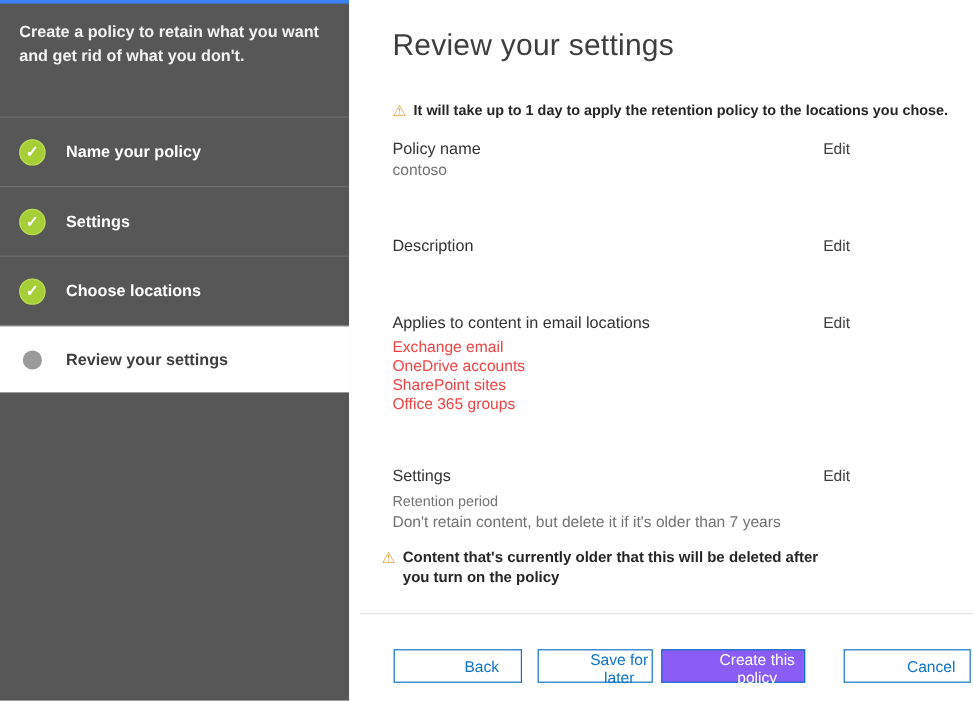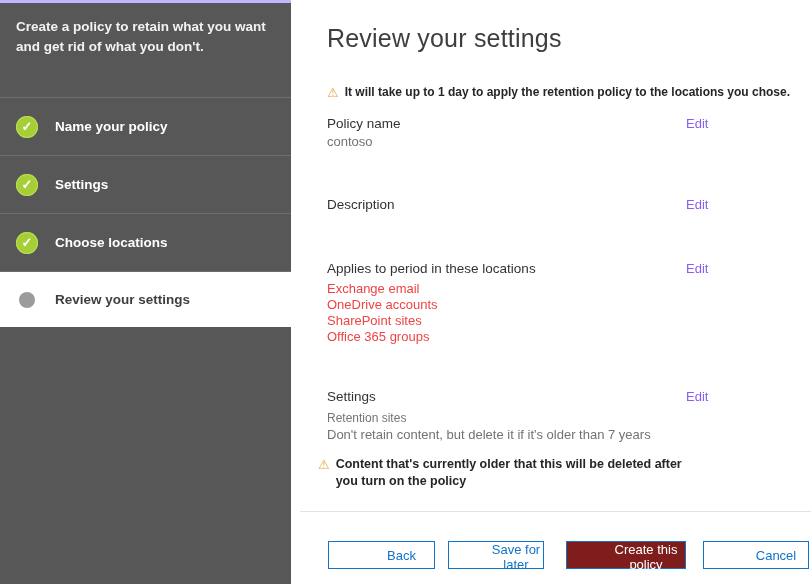--- a/index.html
+++ b/index.html
@@ -5,21 +5,21 @@
   * { box-sizing: border-box; margin: 0; padding: 0; }
   html, body {
     width: 811px; height: 584px;
     font-family: "Liberation Sans", sans-serif;
     background: #ffffff; overflow: hidden; position: relative;
   }
 
   
   .sidebar {
     position: absolute; left: 0; top: 0; bottom: 0; width: 291px;
-    background: #575757; border-top: 3px solid #c4b5fd;
+    background: #575757; border-top: 3px solid #3b82f6;
   }
   .intro {
     height: 94px; padding: 14px 24px 0 16px;
     color: #f2f2f2; font-size: 13.5px; font-weight: 600; line-height: 19.5px;
   }
   .step {
     height: 58px; display: flex; align-items: center;
     padding-left: 16px; border-top: 1px solid #6e6e6e; cursor: pointer;
   }
   .step-label { color: #ffffff; font-weight: bold; font-size: 13.5px; }
@@ -45,36 +45,36 @@
   }
   .warn { display: flex; font-weight: bold; color: #262626; }
   .warn .warn-glyph { color: #e9a13b; font-weight: normal; margin-right: 6px; font-size: 13px; }
   .warn1 { position: absolute; left: 36px; top: 85px; font-size: 12px; white-space: nowrap; }
   .warn2 { position: absolute; left: 27px; top: 456px; font-size: 12.5px; line-height: 17px; }
   .warn2 .warn-text { width: 368px; }
 
   .sec-label { position: absolute; left: 36px; font-size: 13.5px; color: #333333; }
   .sec-value { position: absolute; left: 36px; font-size: 13px;  color: #737373; }
   .edit-link {
-    position: absolute; left: 395px; font-size: 13px; color: #8b5cf6; cursor: pointer;
+    position: absolute; left: 395px; font-size: 13px; color: #404040; cursor: pointer;
   }
   .sub-label { position: absolute; left: 36px; font-size: 12px; color: #757575; }
   .loc-list { position: absolute; left: 36px; top: 281px; font-size: 13px; color: #ef4444; }
   .loc-list div { line-height: 16px; }
 
   .divider { position: absolute; left: 9px; right: 0; top: 511px; border-top: 1px solid #e3e3e3; }
 
   .btn {
     position: absolute; top: 541px; height: 28px;
     border: 1px solid #1173c9; background: #ffffff; color: #1173c9;
     font-family: "Liberation Sans", sans-serif; font-size: 13px; cursor: pointer; padding-left: 40px;
   }
   .btn-back   { left: 37px;  width: 107px; }
   .btn-save   { left: 157px; width: 96px; }
-  .btn-create { left: 275px; width: 120px; background: #7f1d1d; color: #ffffff; border-color: #1173c9; }
+  .btn-create { left: 260px; width: 120px; background: #8b5cf6; color: #ffffff; border-color: #1173c9; }
   .btn-cancel { left: 412px; width: 106px; }
 </style>
 </head>
 <body>
 
 <div class="sidebar">
   <div class="intro">Create a policy to retain what you want and get rid of what you don't.</div>
 
   <div class="step">
     <span class="check-circle">✓</span>
@@ -103,32 +103,32 @@
     <span class="warn-text">It will take up to 1 day to apply the retention policy to the locations you chose.</span>
   </div>
 
   <div class="sec-label" style="top:116px">Policy name</div>
   <div class="sec-value" style="top:134px">contoso</div>
   <div class="edit-link" style="top:116px">Edit</div>
 
   <div class="sec-label" style="top:197px">Description</div>
   <div class="edit-link" style="top:197px">Edit</div>
 
-  <div class="sec-label" style="top:261px">Applies to period in these locations</div>
+  <div class="sec-label" style="top:261px">Applies to content in email locations</div>
   <div class="edit-link" style="top:261px">Edit</div>
   <div class="loc-list">
     <div>Exchange email</div>
     <div>OneDrive accounts</div>
     <div>SharePoint sites</div>
     <div>Office 365 groups</div>
   </div>
 
   <div class="sec-label" style="top:389px">Settings</div>
   <div class="edit-link" style="top:389px">Edit</div>
-  <div class="sub-label" style="top:411px">Retention sites</div>
+  <div class="sub-label" style="top:411px">Retention period</div>
   <div class="sec-value" style="top:427px">Don't retain content, but delete it if it's older than 7 years</div>
 
   <div class="warn warn2">
     <span class="warn-glyph">⚠</span>
     <span class="warn-text">Content that's currently older that this will be deleted after you turn on the policy</span>
   </div>
 
   <div class="divider"></div>
 
   <button class="btn btn-back">Back</button>

